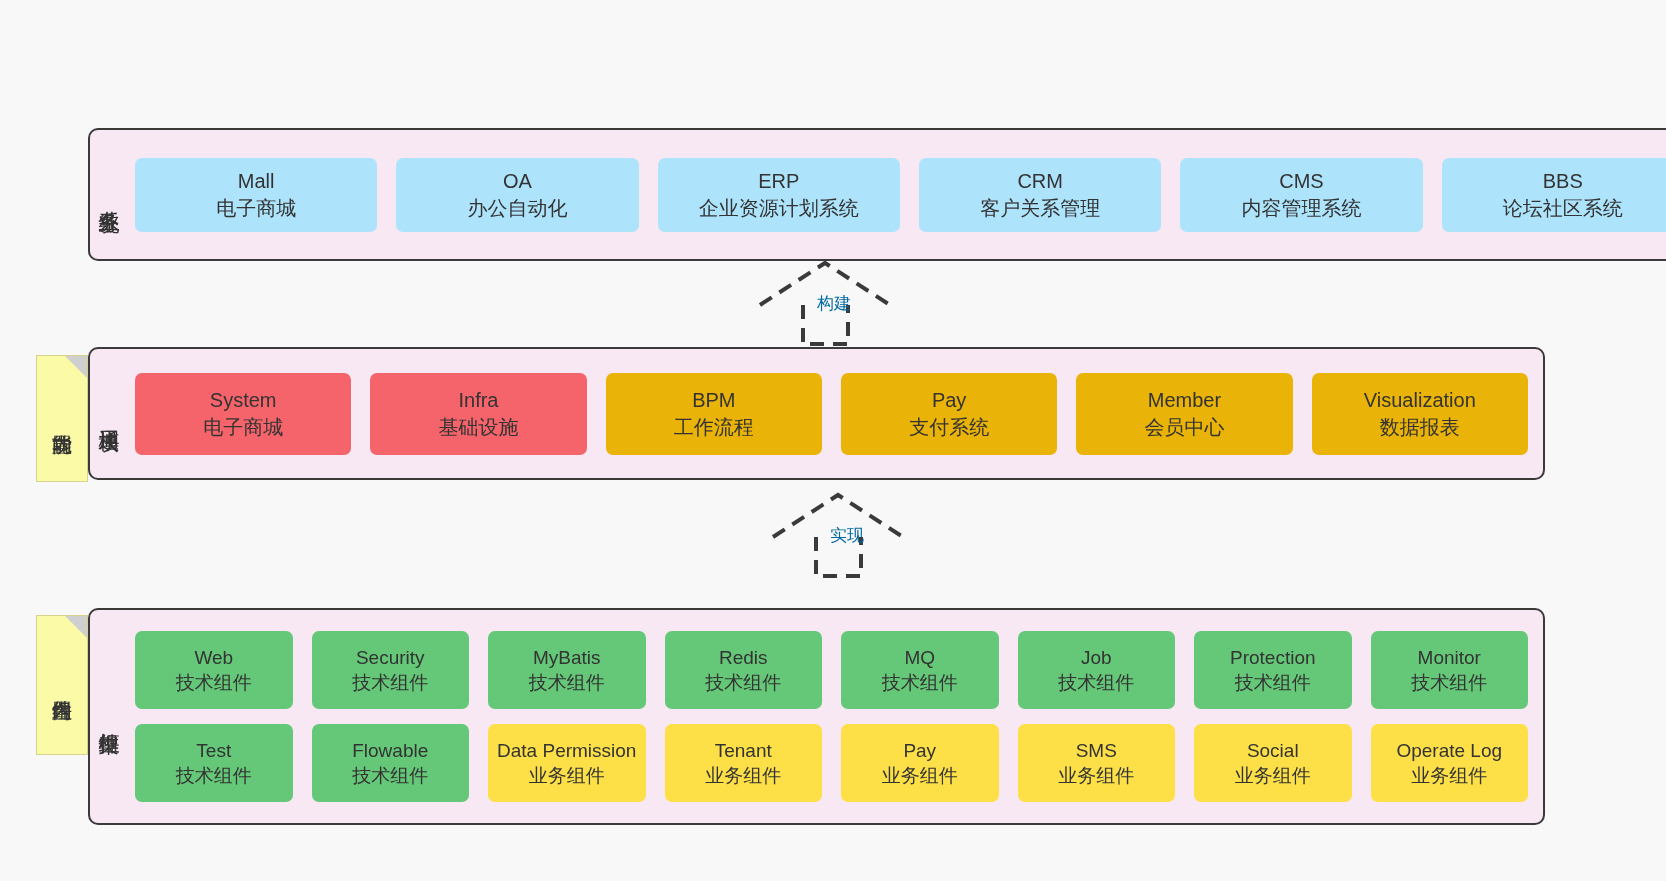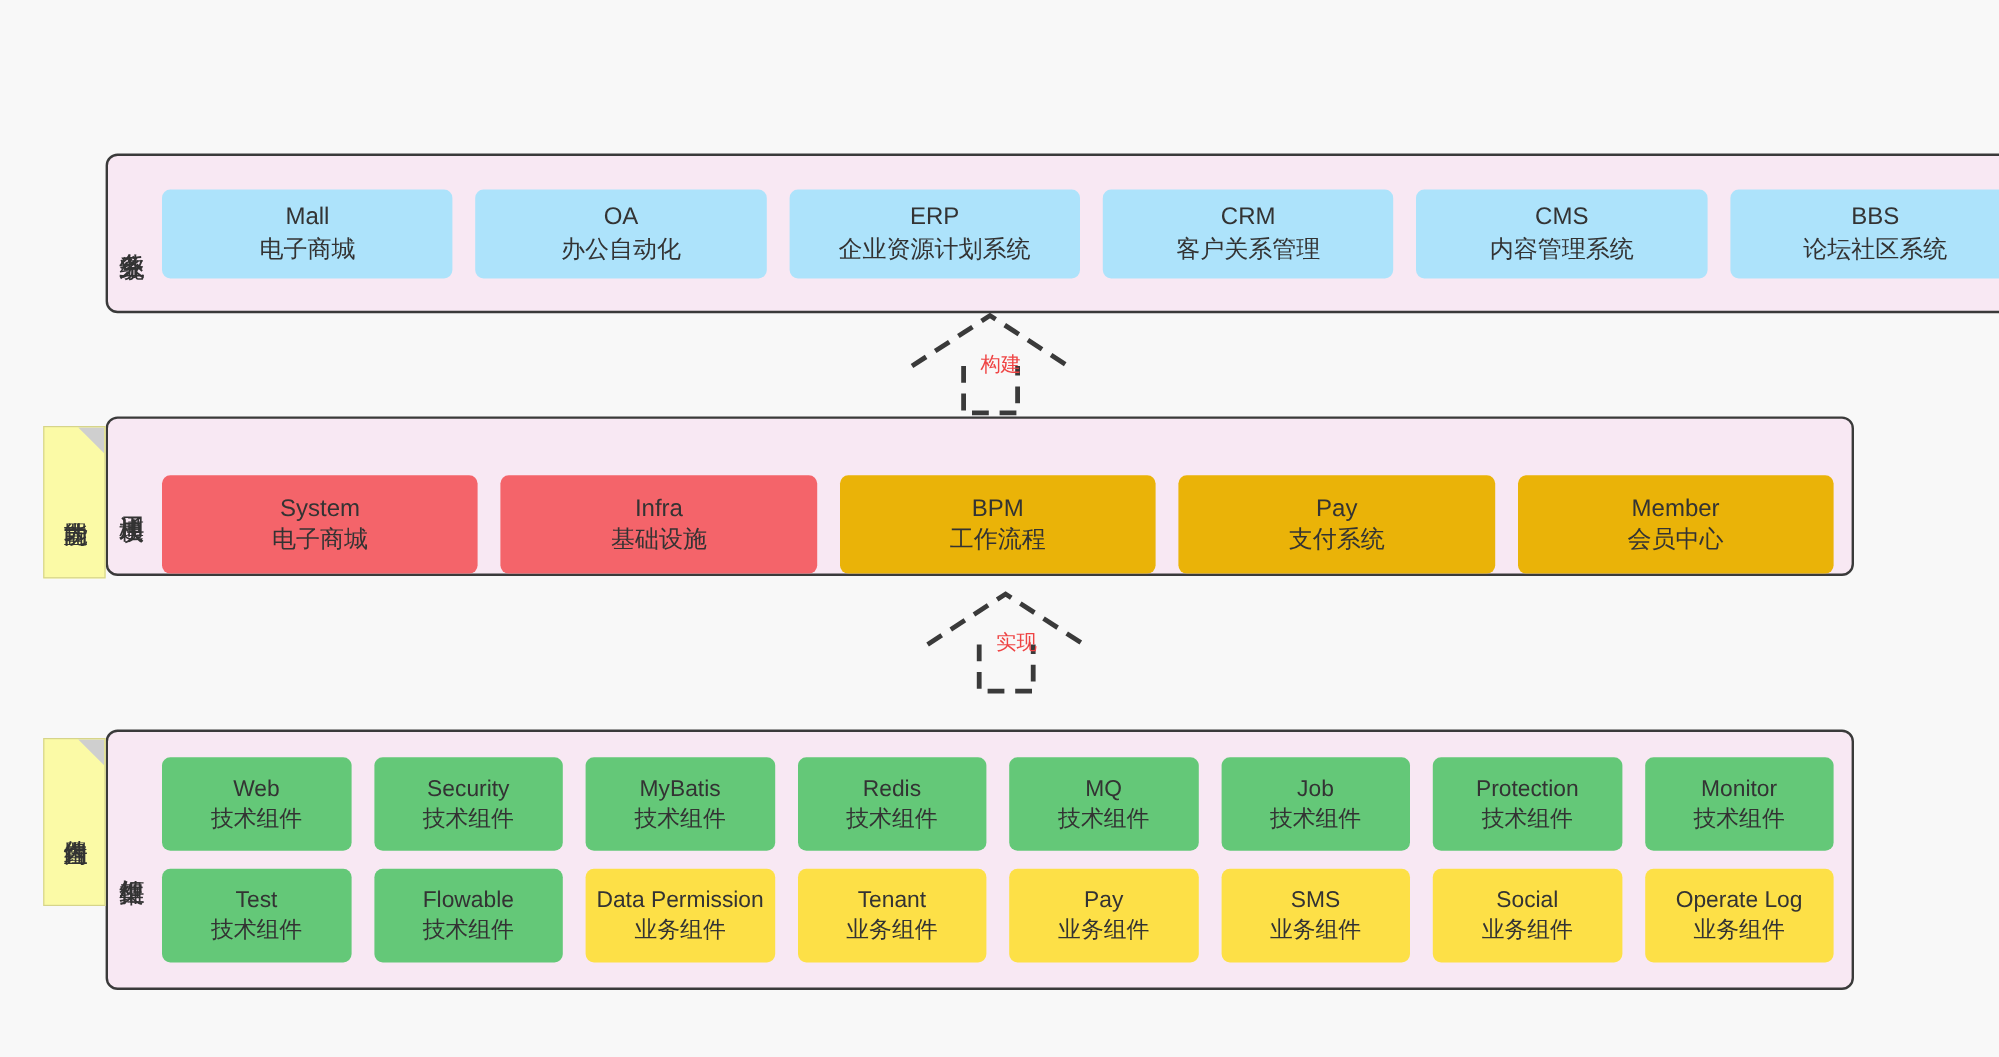--- a/index.html
+++ b/index.html
@@ -84,21 +84,21 @@
   }
   .card .l1 { white-space: normal; }
   .card .l2 { white-space: nowrap; }
 
   
   #layer-business { left: 88px;  top: 128px; width: 1613px; height: 133px; }
   #layer-business .layer-body { padding: 0 15px 0 7px; }
   #layer-business .card { height: 74px; }
 
   #layer-common   { left: 88px;  top: 347px; width: 1457px; height: 133px; }
-  #layer-common .layer-body { padding: 0 15px 0 7px; justify-content: flex-end; }
+  #layer-common .layer-body { padding: 0 15px 0 7px; }
   #layer-common .card { height: 82px; }
 
   #layer-framework{ left: 88px;  top: 608px; width: 1457px; height: 217px; }
   #layer-framework .layer-body { padding: 0 15px 0 7px; gap: 15px; }
   #layer-framework .card { height: 78px; font-size: 19px; }
 
   
   .c-blue        { background: #ade3fb; }
   .c-red         { background: #f4646a; }
   .c-pink        { background: #eab308; }
@@ -135,21 +135,21 @@
   
   .arrow {
     position: absolute;
     z-index: 3;
   }
   .arrow svg { display: block; overflow: visible; }
   .arrow-label {
     position: absolute;
     font-size: 17px;
     line-height: 1;
-    color: #ef4444;
+    color: #0369a1;
     background: transparent;
     white-space: nowrap;
   }
   #arrow-build  { left: 755px; top: 258px; width: 160px; height: 88px; }
   #arrow-build .arrow-label  { left: 62px; top: 37px; }
   #arrow-impl   { left: 768px; top: 490px; width: 160px; height: 88px; }
   #arrow-impl .arrow-label   { left: 62px; top: 37px; }
 </style>
 </head>
 <body>
@@ -218,20 +218,24 @@
           <span class="l2">工作流程</span>
         </div>
         <div class="card c-pink">
           <span class="l1">Pay</span>
           <span class="l2">支付系统</span>
         </div>
         <div class="card c-pink">
           <span class="l1">Member</span>
           <span class="l2">会员中心</span>
         </div>
+        <div class="card c-pink">
+          <span class="l1">Visualization</span>
+          <span class="l2">数据报表</span>
+        </div>
       </div>
     </div>
   </div>
 
   <div class="arrow" id="arrow-impl">
     <svg width="160" height="88" viewBox="0 0 160 88">
       <path d="M 5 47 L 70 5 L 135 47" fill="none" stroke="#3a3a3a" stroke-width="4" stroke-dasharray="14,9" stroke-linecap="butt"></path>
       <path d="M 48 47 L 48 86 L 93 86 L 93 47" fill="none" stroke="#3a3a3a" stroke-width="4" stroke-dasharray="14,9" stroke-linecap="butt"></path>
     </svg>
     <span class="arrow-label">实现</span>

